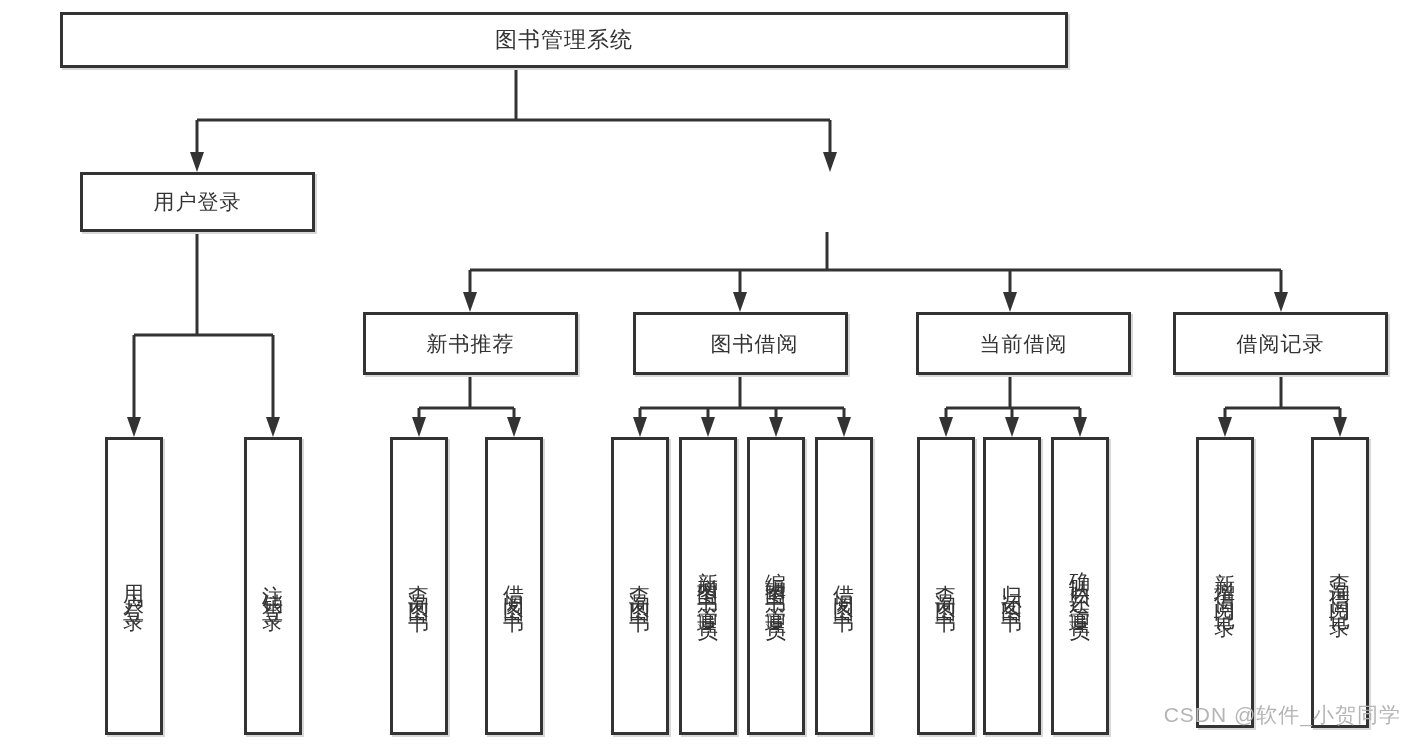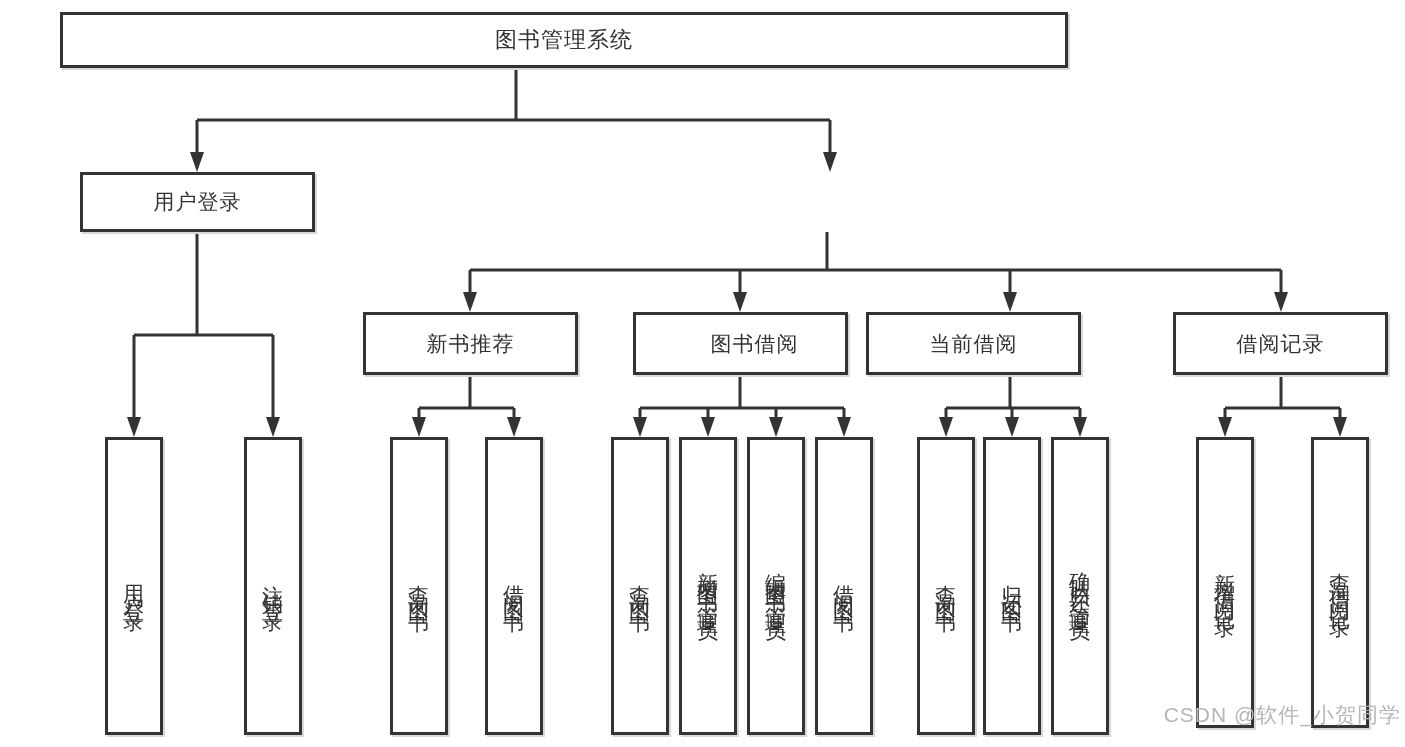--- a/index.html
+++ b/index.html
@@ -144,21 +144,21 @@
   <div class="hbox" style="left:80px; top:172px; width:235px; height:60px;">
     <span>用户登录</span>
   </div>
 
   <div class="hbox" style="left:363px; top:312px; width:215px; height:63px;">
     <span>新书推荐</span>
   </div>
   <div class="hbox" style="left:633px; top:312px; width:215px; height:63px;padding-left:28px;">
     <span>图书借阅</span>
   </div>
-  <div class="hbox" style="left:866px; top:312px; width:215px; height:63px;">
+  <div class="hbox" style="left:916px; top:312px; width:215px; height:63px;">
     <span>当前借阅</span>
   </div>
   <div class="hbox" style="left:1173px; top:312px; width:215px; height:63px;">
     <span>借阅记录</span>
   </div>
 
   <div class="vbox" style="left:105px; top:437px; width:58px; height:298px;">
     <span class="vtext">用户登录</span>
   </div>
   <div class="vbox" style="left:244px; top:437px; width:58px; height:298px;">

